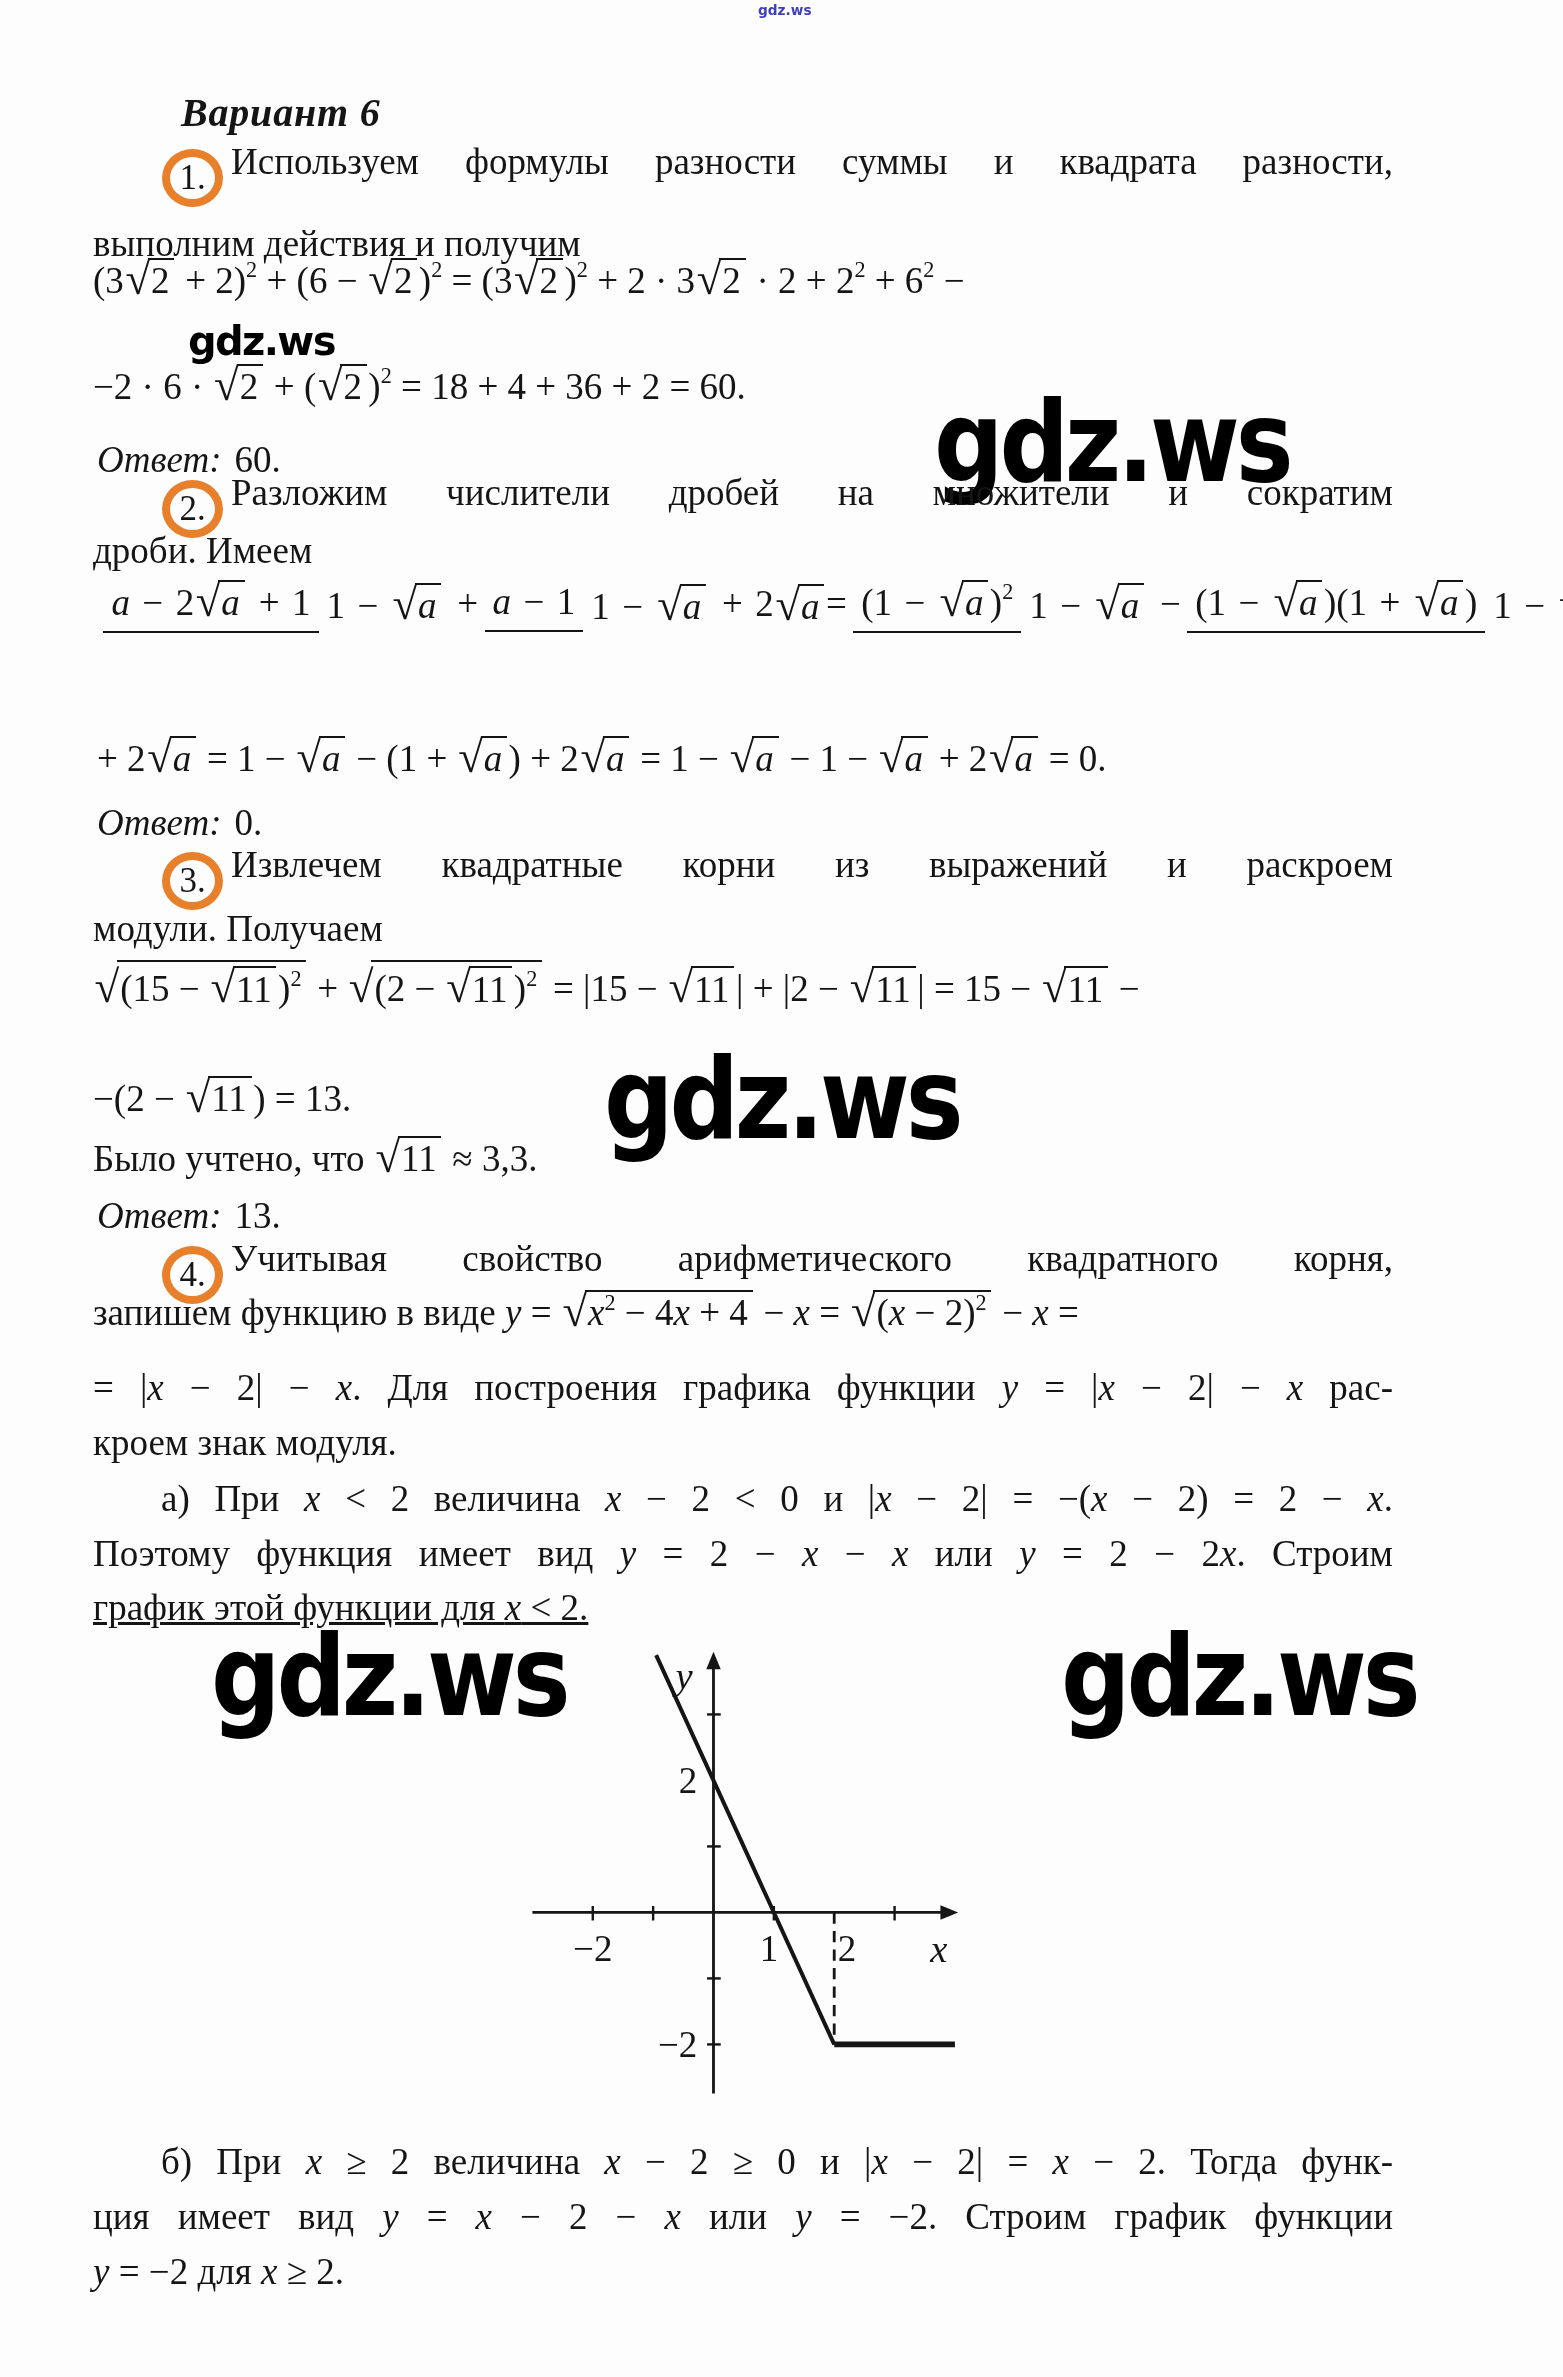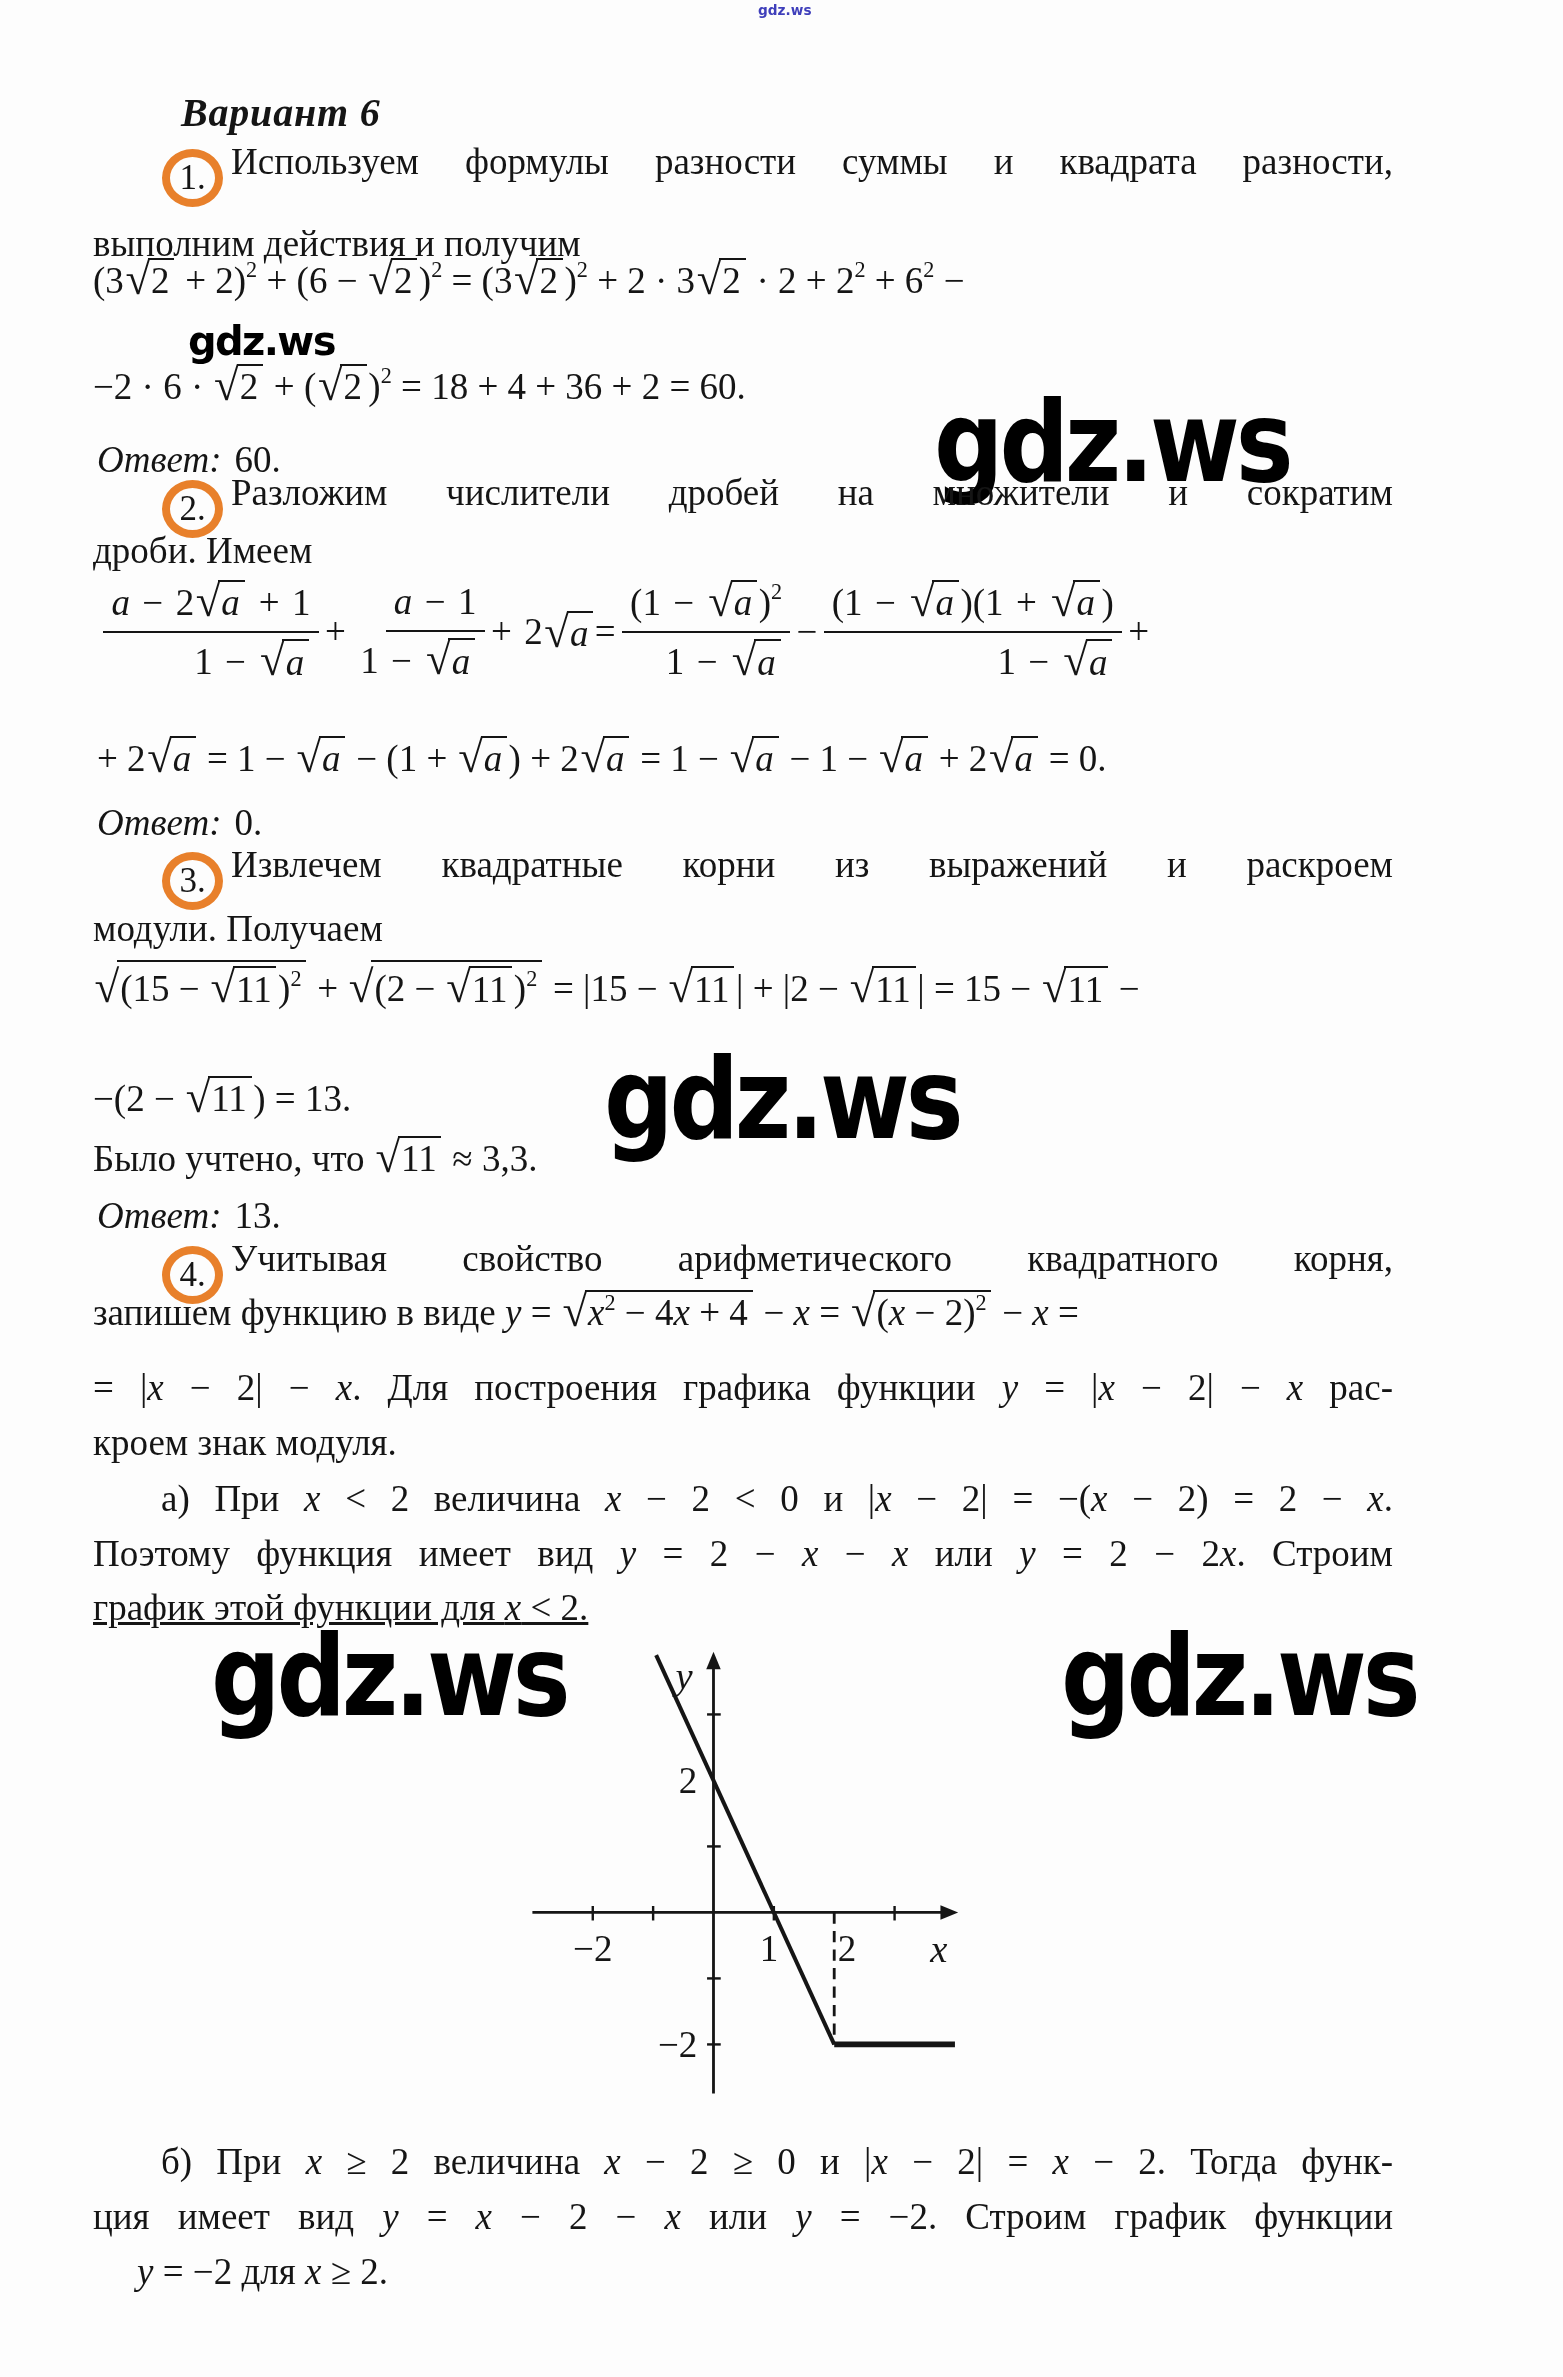--- a/index.html
+++ b/index.html
@@ -12,21 +12,21 @@
   .title{position:absolute;left:181px;top:89px;margin:0;font-size:40px;font-weight:bold;
          font-style:italic;letter-spacing:0.8px;}
   .badge{display:inline-flex;justify-content:center;align-items:center;
          width:45px;height:42px;border:8px solid #E8802B;border-radius:50%;
          font-size:35px;font-style:normal;vertical-align:-14.5px;margin-right:8px;background:#fdfdfd;}
   .fline{position:absolute;left:93px;font-size:37px;line-height:1.25;white-space:nowrap;}
   .frow-center{display:flex;align-items:center;white-space:nowrap;word-spacing:3.2px;}
   .ans i{margin-right:11.3px;}
   .ans .val{margin-left:1.6px;}
   
-  .frac{display:inline-flex;flex-direction:column;text-align:center;vertical-align:middle;margin:0 6.4px;align-items:flex-end;}
+  .frac{display:inline-flex;flex-direction:row;text-align:center;vertical-align:middle;margin:0 6.4px;}
   .frac .num{padding:1.6px 8px 4.8px 8px;border-bottom:2.4px solid currentColor;}
   .frac .den{padding:4.8px 8px 1.6px 8px;}
   .sqrt{display:inline-flex;align-items:flex-end;margin:0 1.6px;}
   .rsign{font-size:1.22em;line-height:1.0;margin-right:-2.4px;transform:translateY(0.8px);}
   .rad{display:inline-block;border-top:2.4px solid currentColor;padding:2.4px 4.8px 0 3.2px;line-height:1.05;}
   sup.msup{font-size:0.6em;line-height:0;position:relative;top:-0.1em;vertical-align:super;}
   i{font-family:"Liberation Serif",serif;}
   
   .wm{position:absolute;font-family:"DejaVu Sans",sans-serif;font-weight:bold;color:#000;
       line-height:1.1;letter-spacing:-4.8px;}
@@ -239,16 +239,16 @@
       <text class="gnum" x="395" y="396" text-anchor="middle">1</text>
       <text class="gnum" x="492" y="396" text-anchor="middle">2</text>
       <text class="gnum" x="306" y="188" text-anchor="end">2</text>
       <text class="gnum" x="306" y="516" text-anchor="end">−2</text>
       <text class="gvar" x="300" y="58" text-anchor="end">y</text>
       <text class="gvar" x="606" y="398" text-anchor="middle">x</text>
     </svg>
 
   <div class="line stretch" style="top:2138px;text-indent:68px;">б) При <i>x</i> ≥ 2 величина <i>x</i> − 2 ≥ 0 и |<i>x</i> − 2| = <i>x</i> − 2. Тогда функ-</div>
   <div class="line stretch" style="top:2193px;">ция имеет вид <i>y</i> = <i>x</i> − 2 − <i>x</i> или <i>y</i> = −2. Строим график функции</div>
-  <div class="line" style="top:2248px;margin-left:44px;"><i>y</i> = −2 для <i>x</i> ≥ 2.</div>
+  <div class="line" style="top:2248px;"><i>y</i> = −2 для <i>x</i> ≥ 2.</div>
 
 </div>
 
 
 </body></html>

